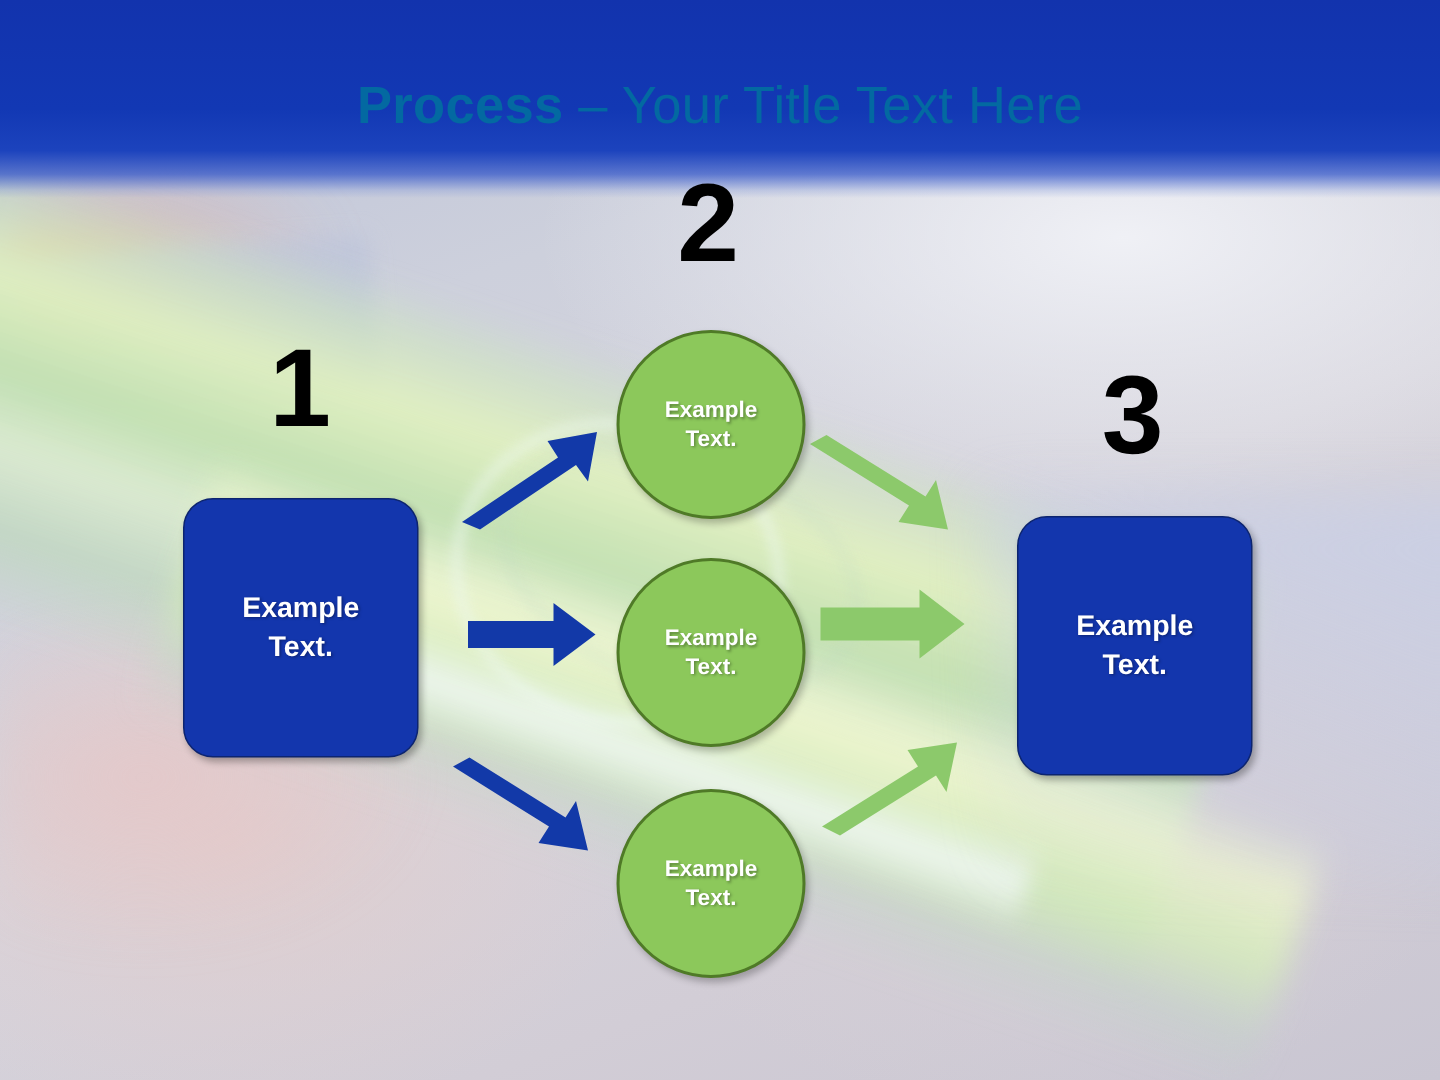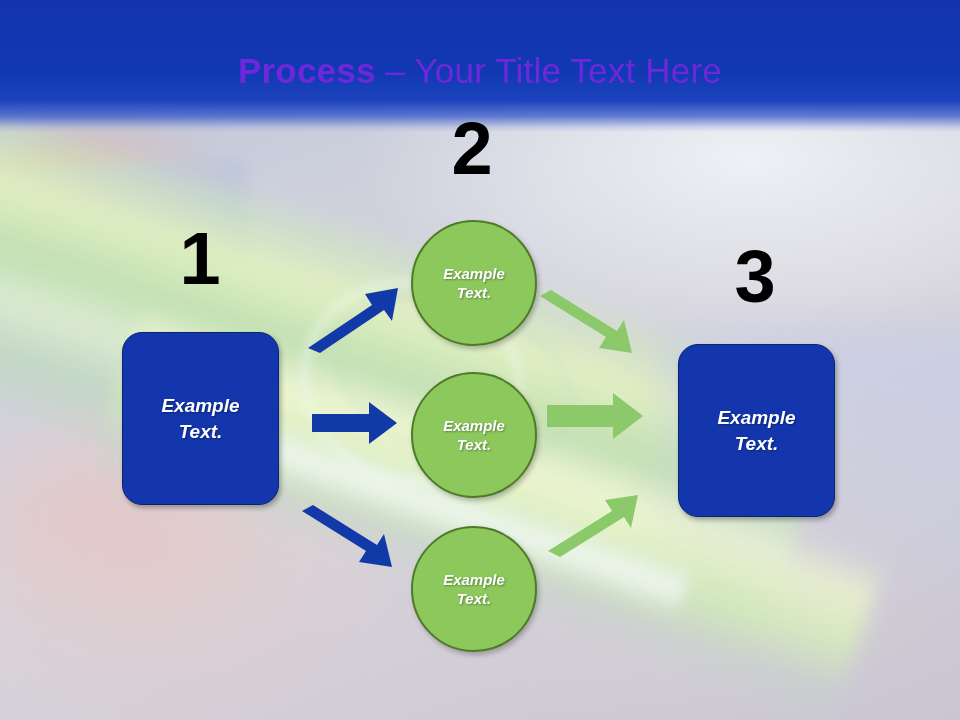--- a/index.html
+++ b/index.html
@@ -149,21 +149,21 @@
       rgba(120,144,216,0.30) 96%,
       rgba(180,192,226,0.0) 100%);
   }
 
   .title-text {
     position: absolute;
     left: 0;
     top: 50px;
     width: 960px;
     text-align: center;
-    color: #6d28d9;
+    color: #0369a1;
     font-size: 35px;
     line-height: 42px;
     letter-spacing: 0.2px;
     white-space: nowrap;
   }
   .title-text .strong { font-weight: bold; }
   .title-text .light  { font-weight: normal; }
 
   
   .step-num {
@@ -187,21 +187,20 @@
     border-radius: 20px;
     box-shadow: 2px 3px 5px rgba(0,0,0,0.30);
     display: flex;
     align-items: center;
     justify-content: center;
   }
   .blue-box .box-text,
   .circle .circle-text {
     color: #ffffff;
     font-weight: bold;
-    font-style: italic;
     font-size: 19px;
     line-height: 26px;
     text-align: center;
     white-space: pre-line;
     text-shadow: 1px 1px 2px rgba(0,0,0,0.35);
   }
   #box-start { left: 122px; top: 332px; width: 155px; height: 171px; }
   #box-end   { left: 678px; top: 344px; width: 155px; height: 171px; }
 
   

